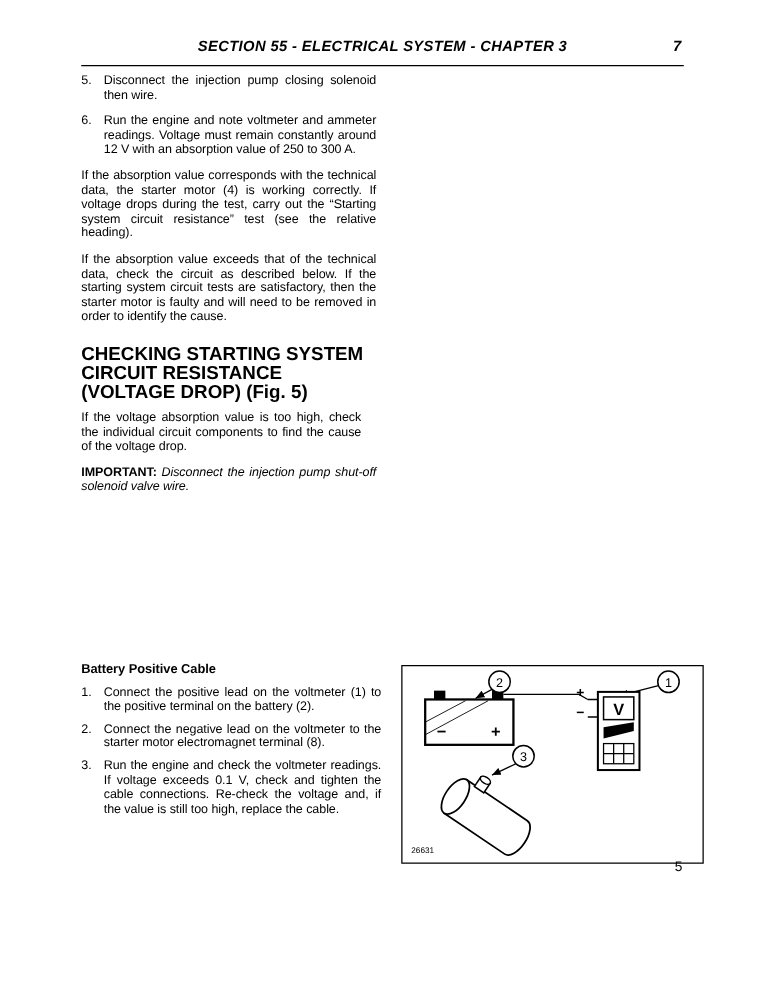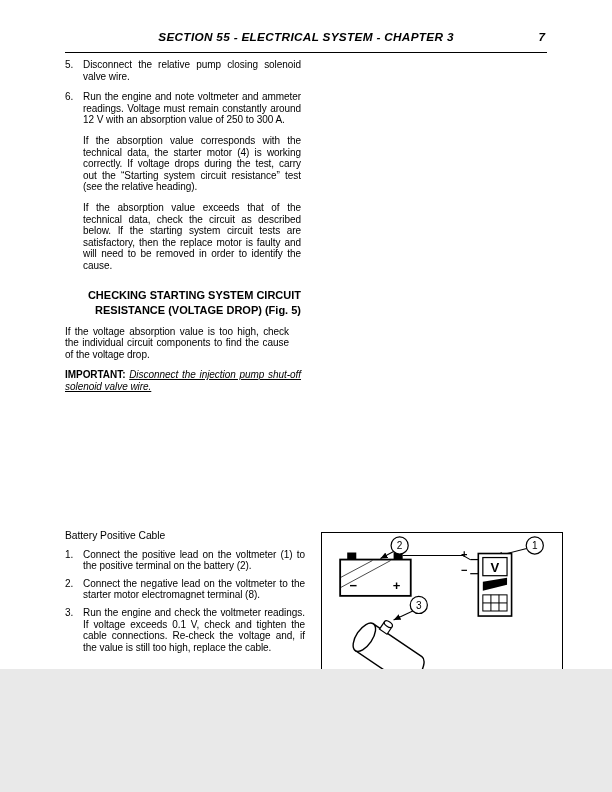--- a/index.html
+++ b/index.html
@@ -1,20 +1,20 @@
 <!DOCTYPE html>
 <html><head>
 <meta charset="utf-8">
 <style>
   html, body { margin: 0; padding: 0; }
   body { background: #e9e9e9; }
   .page {
     position: relative;
     width: 612px;
-    height: 669px;
+    height: 792px;
     margin: 0 auto;
     background: #fff;
     color: #000;
     font-family: "Liberation Sans", sans-serif;
     overflow: hidden;
   }
   .hdr {
     position: absolute;
     top: 30px;
     left: 65px;
@@ -44,46 +44,46 @@
     top: 59px;
     width: 236px;
     font-size: 10px;
     line-height: 11.6px;
     text-align: justify;
     letter-spacing: -0.05px;
   }
   .li { display: flex; margin-bottom: 9px; }
   .li .num { flex: 0 0 18px; }
   .li .txt { flex: 1; }
-  .sub { margin-left: 18px; }
+  .sub { }
   .sub .para { margin: 0 0 9px 0; }
   .sec-heading {
     font-weight: bold;
-    font-size: 11px;
+    font-size: 15px;
     line-height: 15px;
     margin: 16px 0 8px 0;
-    text-align: right;
+    text-align: left;
     letter-spacing: 0;
   }
   .intro { margin: 0 12px 9px 0; }
   .imp { margin: 0; }
   .imp .lbl { font-weight: bold; }
-  .imp .itxt { font-style: italic; text-decoration: underline; }
+  .imp .itxt { font-style: italic; }
   .bat-col {
     position: absolute;
     left: 65px;
     top: 530px;
     width: 240px;
     font-size: 10px;
     line-height: 11.6px;
     text-align: justify;
     letter-spacing: -0.05px;
   }
   .bat-col .bh {
-    font-weight: normal;
+    font-weight: bold;
     font-size: 10.3px;
     margin-bottom: 7px;
     text-align: left;
   }
   .bat-col .li { margin-bottom: 6px; }
   .fig {
     position: absolute;
     left: 321px;
     top: 532px;
     width: 240px;
@@ -107,31 +107,31 @@
 
   <div class="hdr">
     <span class="hdr-title">SECTION 55 - ELECTRICAL SYSTEM - CHAPTER 3</span>
     <span class="hdr-page">7</span>
   </div>
 
   <div class="body-col">
 
     <div class="li">
       <span class="num">5.</span>
-      <span class="txt">Disconnect the relative pump closing solenoid valve wire.</span>
+      <span class="txt">Disconnect the injection pump closing solenoid then wire.</span>
     </div>
 
     <div class="li">
       <span class="num">6.</span>
       <span class="txt">Run the engine and note voltmeter and ammeter readings. Voltage must remain constantly around 12 V with an absorption value of 250 to 300 A.</span>
     </div>
 
     <div class="sub">
       <p class="para">If the absorption value corresponds with the technical data, the starter motor (4) is working correctly. If voltage drops during the test, carry out the “Starting system circuit resistance” test (see the relative heading).</p>
-      <p class="para">If the absorption value exceeds that of the technical data, check the circuit as described below. If the starting system circuit tests are satisfactory, then the replace motor is faulty and will need to be removed in order to identify the cause.</p>
+      <p class="para">If the absorption value exceeds that of the technical data, check the circuit as described below. If the starting system circuit tests are satisfactory, then the starter motor is faulty and will need to be removed in order to identify the cause.</p>
     </div>
 
     <h2 class="sec-heading">CHECKING STARTING SYSTEM CIRCUIT RESISTANCE  (VOLTAGE DROP) (Fig. 5)</h2>
 
     <p class="intro">If the voltage absorption value is too high, check the individual circuit components to find the cause of the voltage drop.</p>
 
     <p class="imp">
       <span class="lbl">IMPORTANT:</span>
       <span class="itxt">Disconnect the injection pump shut-off solenoid valve wire.</span>
     </p>

